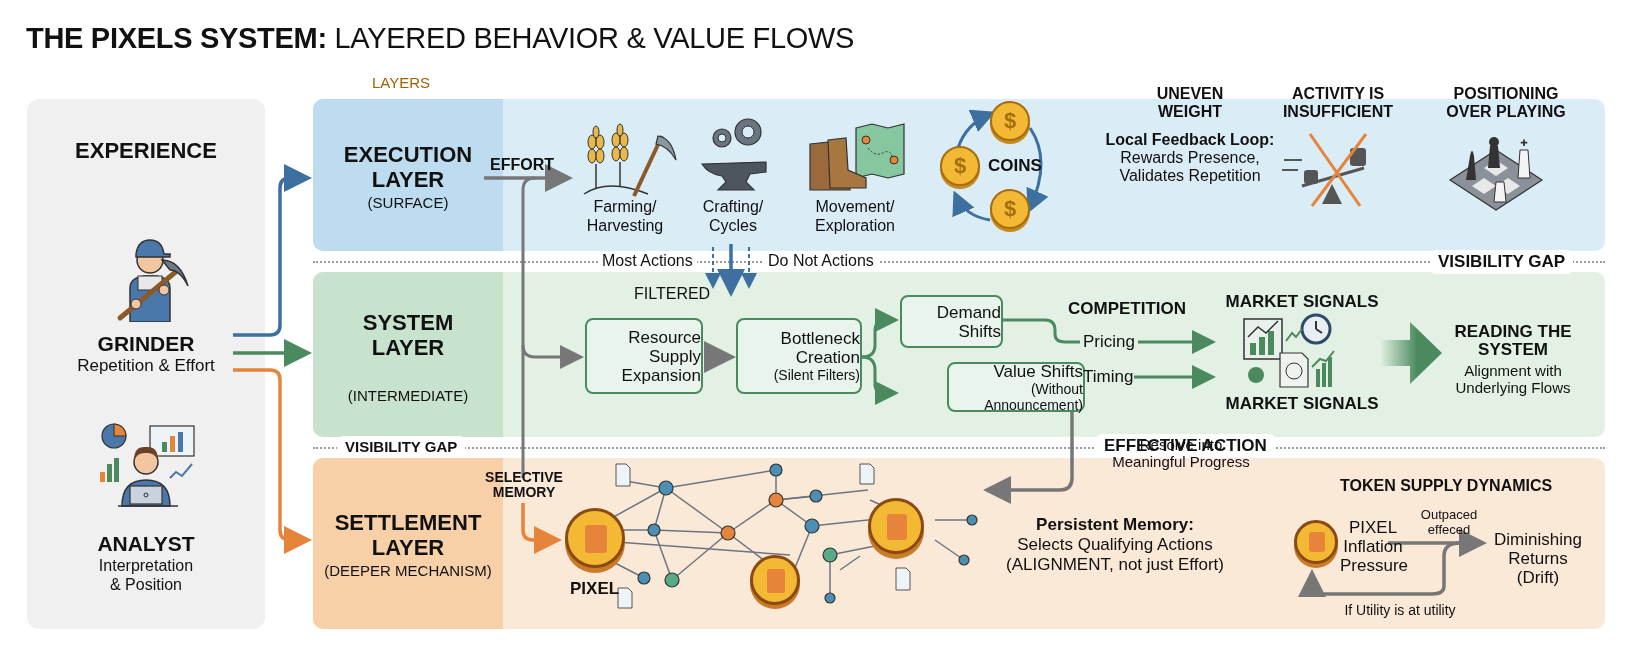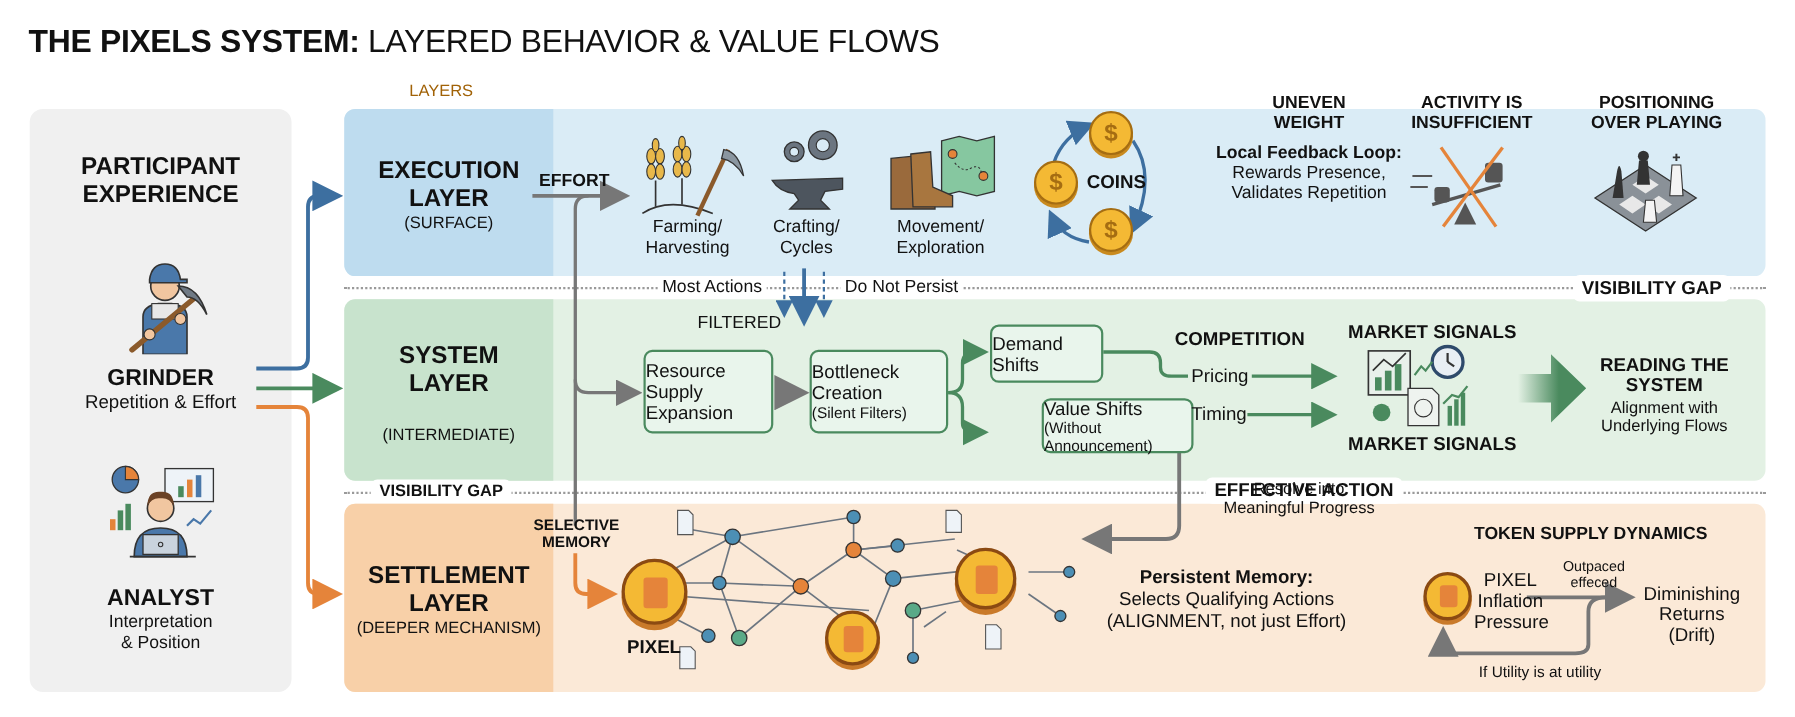--- a/index.html
+++ b/index.html
@@ -18,36 +18,35 @@
   .layer-bg { left: 313px; width: 1292px; border-radius: 10px; }
   .layer-label { left: 313px; width: 190px; border-radius: 10px 0 0 10px; }
   .layer-title { left: 313px; width: 190px; text-align: center; font-size: 22px; font-weight: 700; line-height: 25px; }
   .layer-sub { left: 313px; width: 190px; text-align: center; font-size: 15px; }
 
   .gap-line { height: 0; border-top: 2px dotted #9a9a9a; }
   .pill { background: #fff; border-radius: 6px; padding: 2px 8px; font-size: 17px; font-weight: 700; white-space: nowrap; }
   .small-bold { font-size: 14px; font-weight: 700; text-align: center; line-height: 15px; }
   .lbl { font-size: 16px; text-align: center; line-height: 19px; }
   .hdr { font-size: 16px; font-weight: 700; text-align: center; line-height: 18px; }
-  .box { border: 2.5px solid #4a8a5e; border-radius: 8px; background: #e9f5ec; text-align: left; display: flex; flex-direction: column; justify-content: center; font-size: 17px; line-height: 19px; }
+  .box { border: 2.5px solid #4a8a5e; border-radius: 8px; background: #e9f5ec; text-align: right; display: flex; flex-direction: column; justify-content: center; font-size: 17px; line-height: 19px; }
   .box .s { font-size: 14px; line-height: 16px; }
   svg.overlay { position: absolute; left: 0; top: 0; }
 </style>
 </head>
 <body>
 
 <div class="abs title">
   <b>THE PIXELS SYSTEM:</b>
   <span class="rest">LAYERED BEHAVIOR &amp; VALUE FLOWS</span>
 </div>
 <div class="abs layers-label">LAYERS</div>
 
 <div class="abs left-panel"></div>
 <div class="abs pe-title">
-  <div>PARTICIPANT</div>
   <div>EXPERIENCE</div>
 </div>
 
 <svg class="abs" style="left:100px;top:230px" width="96" height="92" viewBox="0 0 96 92">
   <path d="M30 92 L30 58 Q30 48 44 46 L56 46 Q70 48 70 58 L70 92 Z" fill="#4a78aa" stroke="#333" stroke-width="1.5"></path>
   <rect x="38" y="46" width="24" height="14" fill="#e8e8e8" stroke="#333" stroke-width="1"></rect>
   <circle cx="50" cy="30" r="13" fill="#f1c6a0" stroke="#333" stroke-width="1.5"></circle>
   <path d="M36 24 Q38 10 50 10 Q62 10 64 24 L70 24 L70 27 L36 27 Z" fill="#4a78aa" stroke="#333" stroke-width="1.5"></path>
   <line x1="20" y1="88" x2="78" y2="40" stroke="#8b5a2b" stroke-width="5" stroke-linecap="round"></line>
   <path d="M62 30 Q80 30 88 56 Q80 40 70 40 Z" fill="#707a85" stroke="#333" stroke-width="1.5"></path>
@@ -260,21 +259,21 @@
   <path d="M20 50 L30 50 L28 26 Q26 16 24 26 Z" fill="#333"></path>
   <circle cx="48" cy="12" r="5" fill="#333"></circle>
     <path d="M42 38 L54 38 L52 16 L44 16 Z" fill="#333"></path>
   <path d="M72 48 L84 48 L82 20 L74 20 Z" fill="#f4f4f4" stroke="#333"></path>
     <text x="78" y="16" font-size="9" text-anchor="middle" fill="#333">✚</text>
   <path d="M48 72 L60 72 L58 52 L50 52 Z" fill="#f4f4f4" stroke="#333"></path>
 </svg>
 
 <div class="abs lbl" style="left:598px;top:251px;background:#fff;padding:0 4px;font-size:16px">Most Actions</div>
 <div class="abs lbl" style="left:634px;top:284px;font-size:16px">FILTERED</div>
-<div class="abs lbl" style="left:764px;top:251px;background:#fff;padding:0 4px;font-size:16px">Do Not Persist</div>
+<div class="abs lbl" style="left:764px;top:251px;background:#fff;padding:0 4px;font-size:16px">Do Not Actions</div>
 <div class="abs pill" style="left:1430px;top:250px">VISIBILITY GAP</div>
 
 <div class="abs box" style="left:585px;top:318px;width:118px;height:76px">
   <div>Resource</div>
   <div>Supply</div>
   <div>Expansion</div>
 </div>
 <div class="abs box" style="left:736px;top:318px;width:126px;height:76px">
   <div>Bottleneck</div>
   <div>Creation</div>

